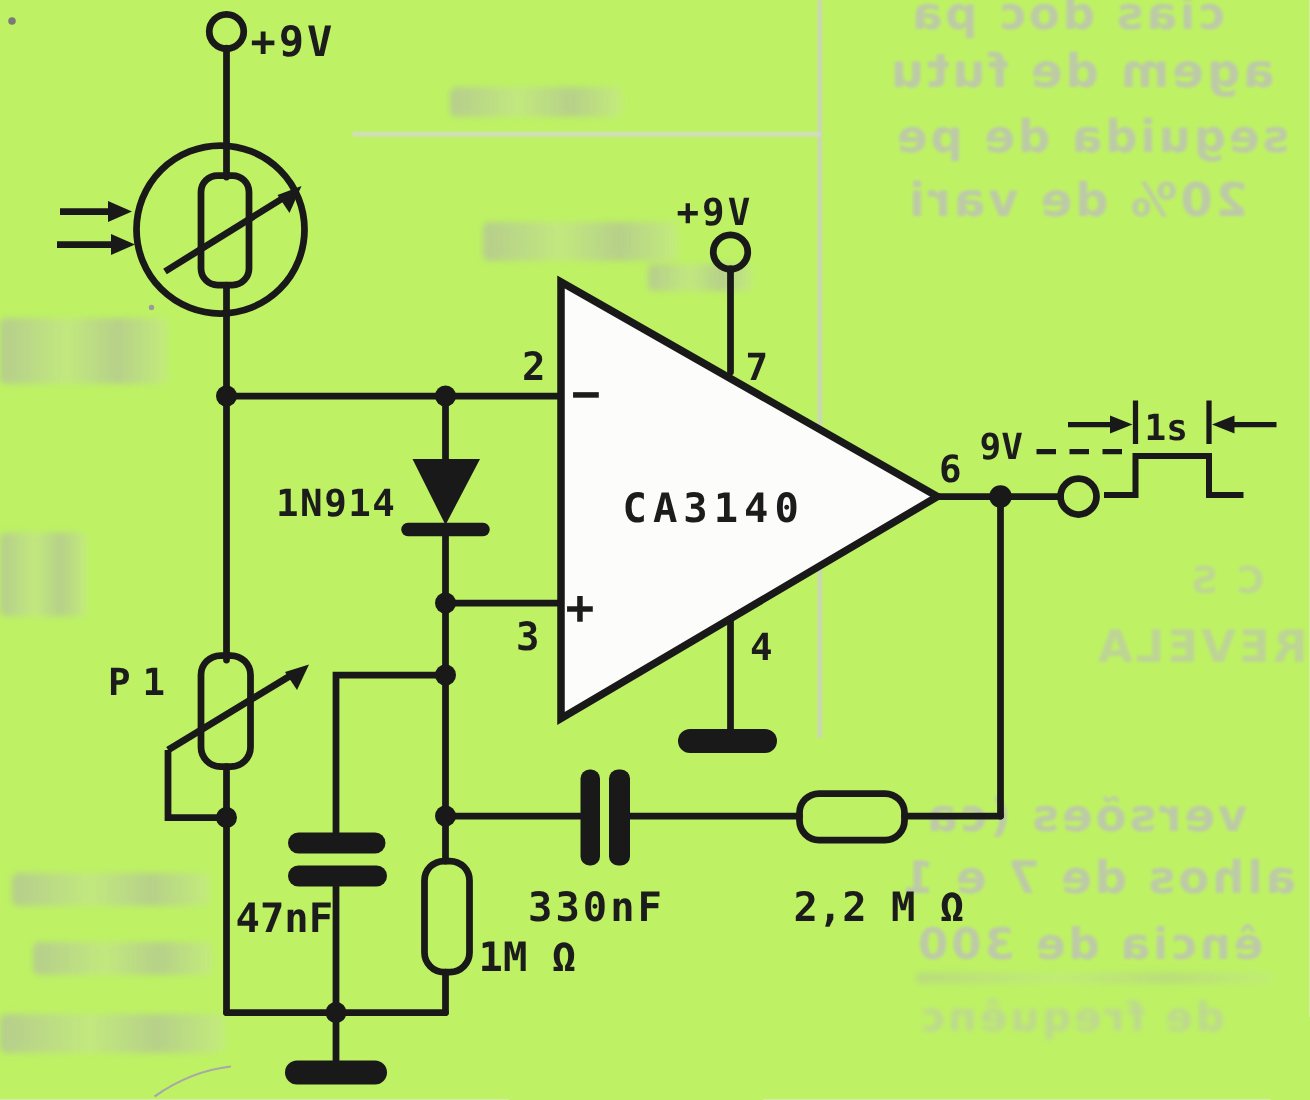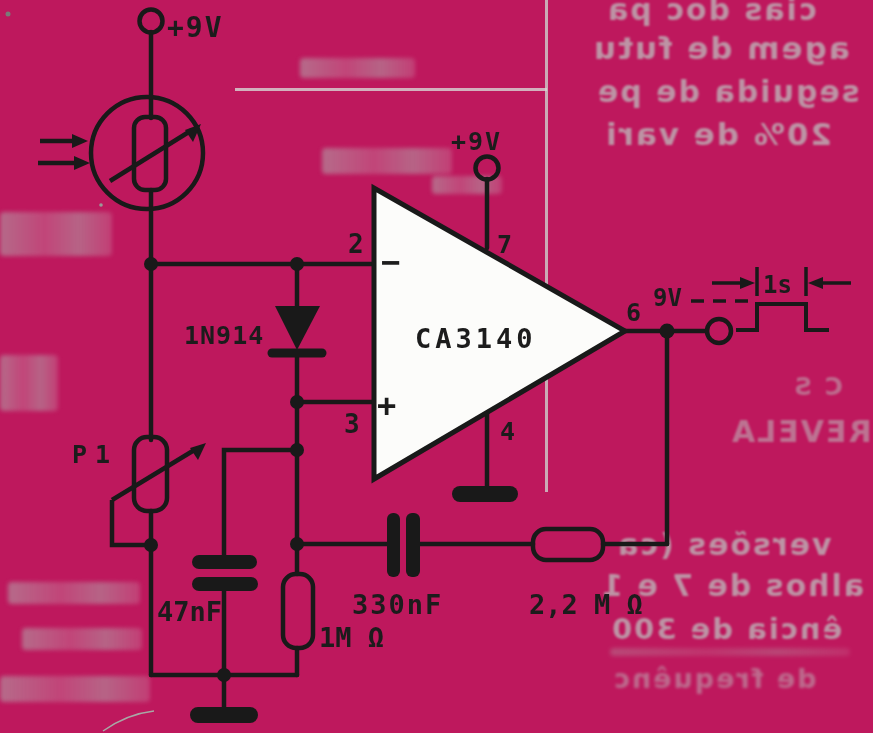--- a/index.html
+++ b/index.html
@@ -1,19 +1,19 @@
 <!DOCTYPE html>
 <html><head>
 <meta charset="utf-8">
 <style>
   html,body{margin:0;padding:0;background:#e8e8e6;}
   .page{
     position:relative;
     width:873px;height:733px;
-    background:#be185d;
+    background:#bef264;
     overflow:hidden;
     font-family:"DejaVu Sans Mono","Liberation Mono",monospace;
   }
   
   .bleed-layer{position:absolute;inset:0;z-index:1;}
   .bleed{
     position:absolute;
     color:#bdbdbd;
     transform:scaleX(-1);
     filter:blur(1.1px);

